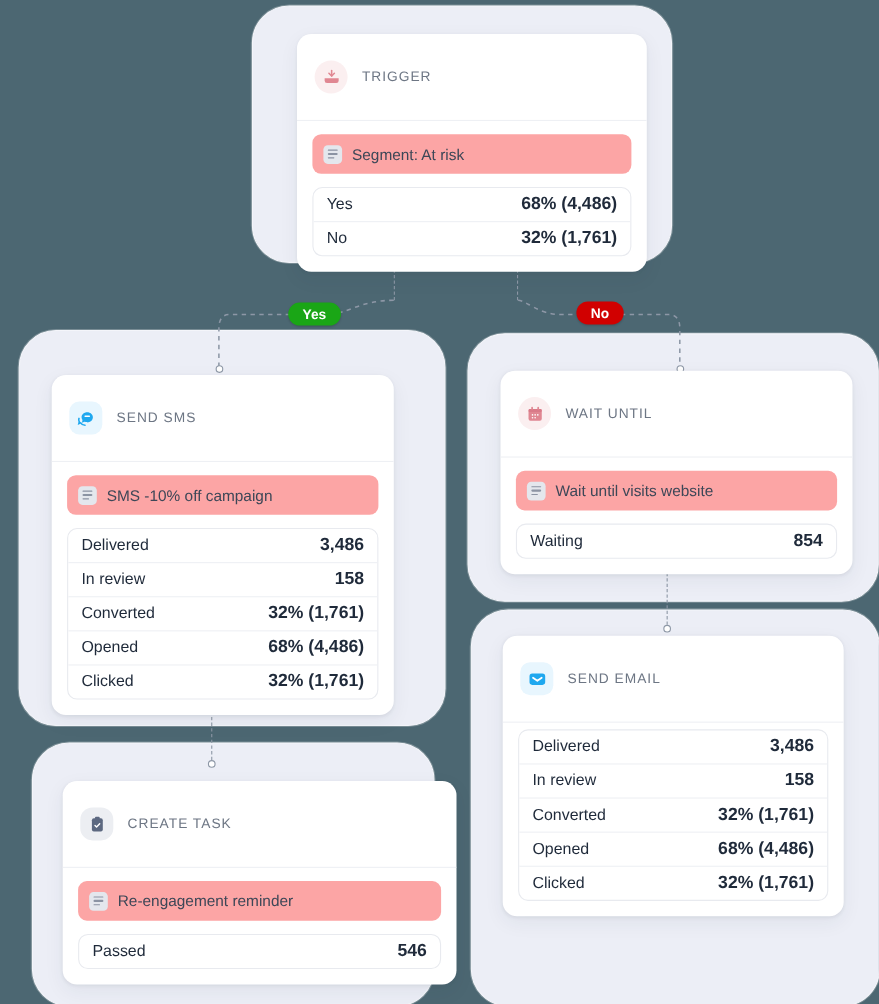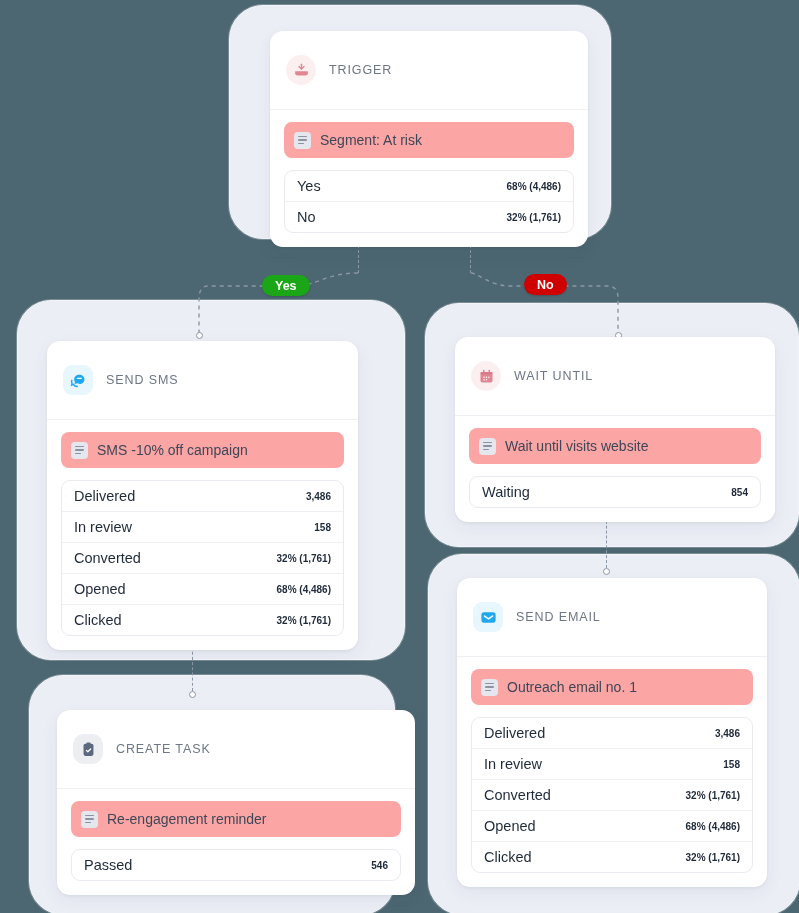--- a/index.html
+++ b/index.html
@@ -85,21 +85,21 @@
     overflow:hidden;
   }
   .srow{
     display:flex;align-items:center;justify-content:space-between;
     padding:7px 12px;
     border-bottom:1px solid #eef0f4;
     height:16px;
   }
   .srow:last-child{border-bottom:none;}
   .srow .k{font-size:14.5px;color:#1f2a3a;font-weight:400;}
-  .srow .v{font-size:10px;color:#1f2a3a;font-weight:700;}
+  .srow .v{font-size:16px;color:#1f2a3a;font-weight:700;}
   .dot{
     position:absolute;
     width:7px;height:7px;
     border:1.4px solid #8d97a6;
     border-radius:50%;
     background:#fff;
     box-sizing:border-box;
   }
   .vline{
     position:absolute;
@@ -309,28 +309,20 @@
   <div class="card" style="left:457px;top:578px;width:310px;">
     <div class="card-head">
       <span class="ibadge rsq bg-blue">
         <svg width="19" height="19" viewBox="0 0 24 24" fill="none">
           <rect x="3" y="5.5" width="18" height="13" rx="3.2" fill="#1fa8ef"></rect>
           <path d="M7 10.2l5 3.6 5-3.6" stroke="#fff" stroke-width="2" stroke-linecap="round" stroke-linejoin="round" fill="none"></path>
         </svg>
       </span>
       <span class="title">SEND EMAIL</span>
     </div>
-    <div class="subtitle">
-      <span class="listicon">
-          <i></i>
-          <i></i>
-          <i></i>
-        </span>
-      <span class="txt">Outreach  email no. 1</span>
-    </div>
     <div class="stats">
       <div class="srow">
         <span class="k">Delivered</span>
         <span class="v">3,486</span>
       </div>
       <div class="srow">
         <span class="k">In review</span>
         <span class="v">158</span>
       </div>
       <div class="srow">

